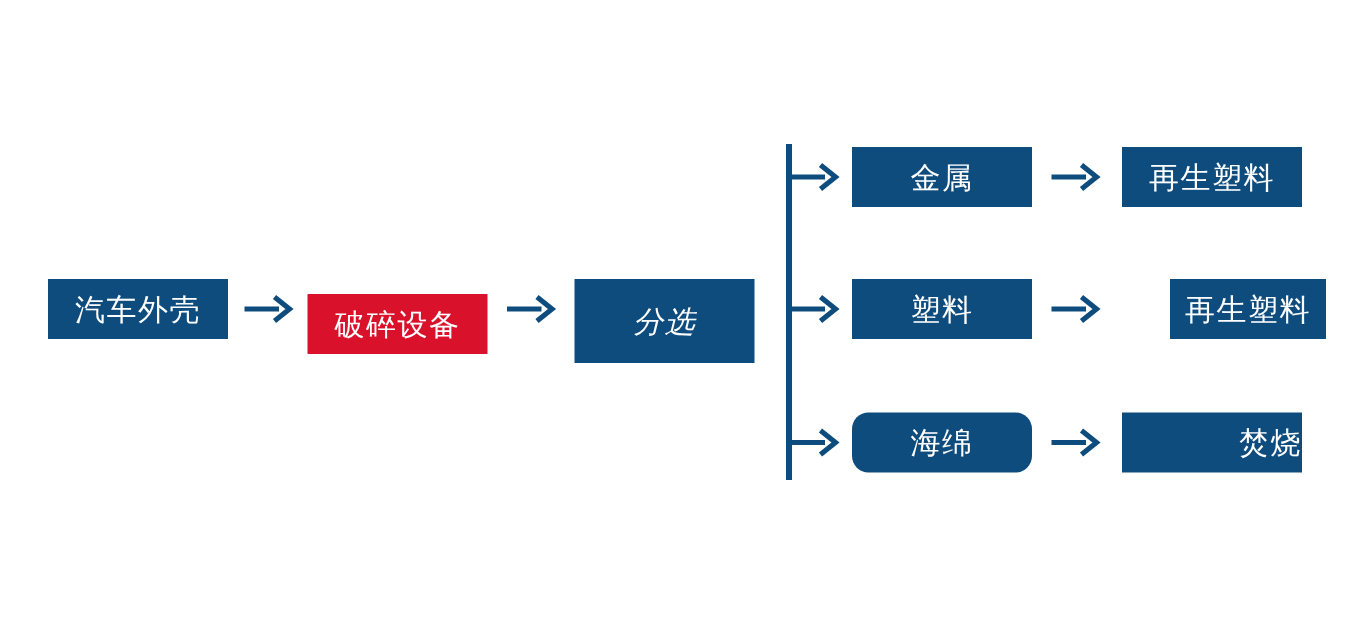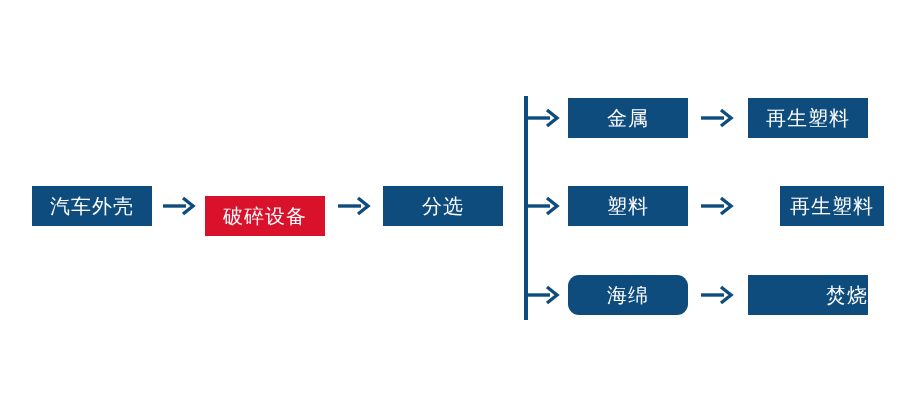--- a/index.html
+++ b/index.html
@@ -30,21 +30,21 @@
     letter-spacing: 1px;
     white-space: nowrap;
     box-sizing: border-box;
   }
   .node.blue { background: #0e4c7e; }
   .node.red  { background: #d9112b; }
 
   
   .n-shell   { left: 32px;  top: 186px; width: 120px; height: 40px; }
   .n-crusher { left: 205px; top: 186px; width: 120px; height: 40px; margin-top: 10px; }
-  .n-sort    { left: 383px; top: 186px; width: 120px; height: 40px; }
+  .n-sort    { left: 383px; top: 186px; width: 120px; height: 56px; font-style: italic; }
 
   
   .n-metal   { left: 568px; top: 98px;  width: 120px; height: 40px; }
   .n-metal-out { left: 748px; top: 98px; width: 120px; height: 40px; }
   .n-plastic { left: 568px; top: 186px; width: 120px; height: 40px; }
   .n-plastic-out { left: 748px; top: 186px; width: 104px; height: 40px; margin-left: 32px; }
   .n-sponge  { left: 568px; top: 275px; width: 120px; height: 40px; border-radius: 11px; }
   .n-sponge-out { left: 748px; top: 275px; width: 120px; height: 40px; justify-content: flex-end; }
 
   

